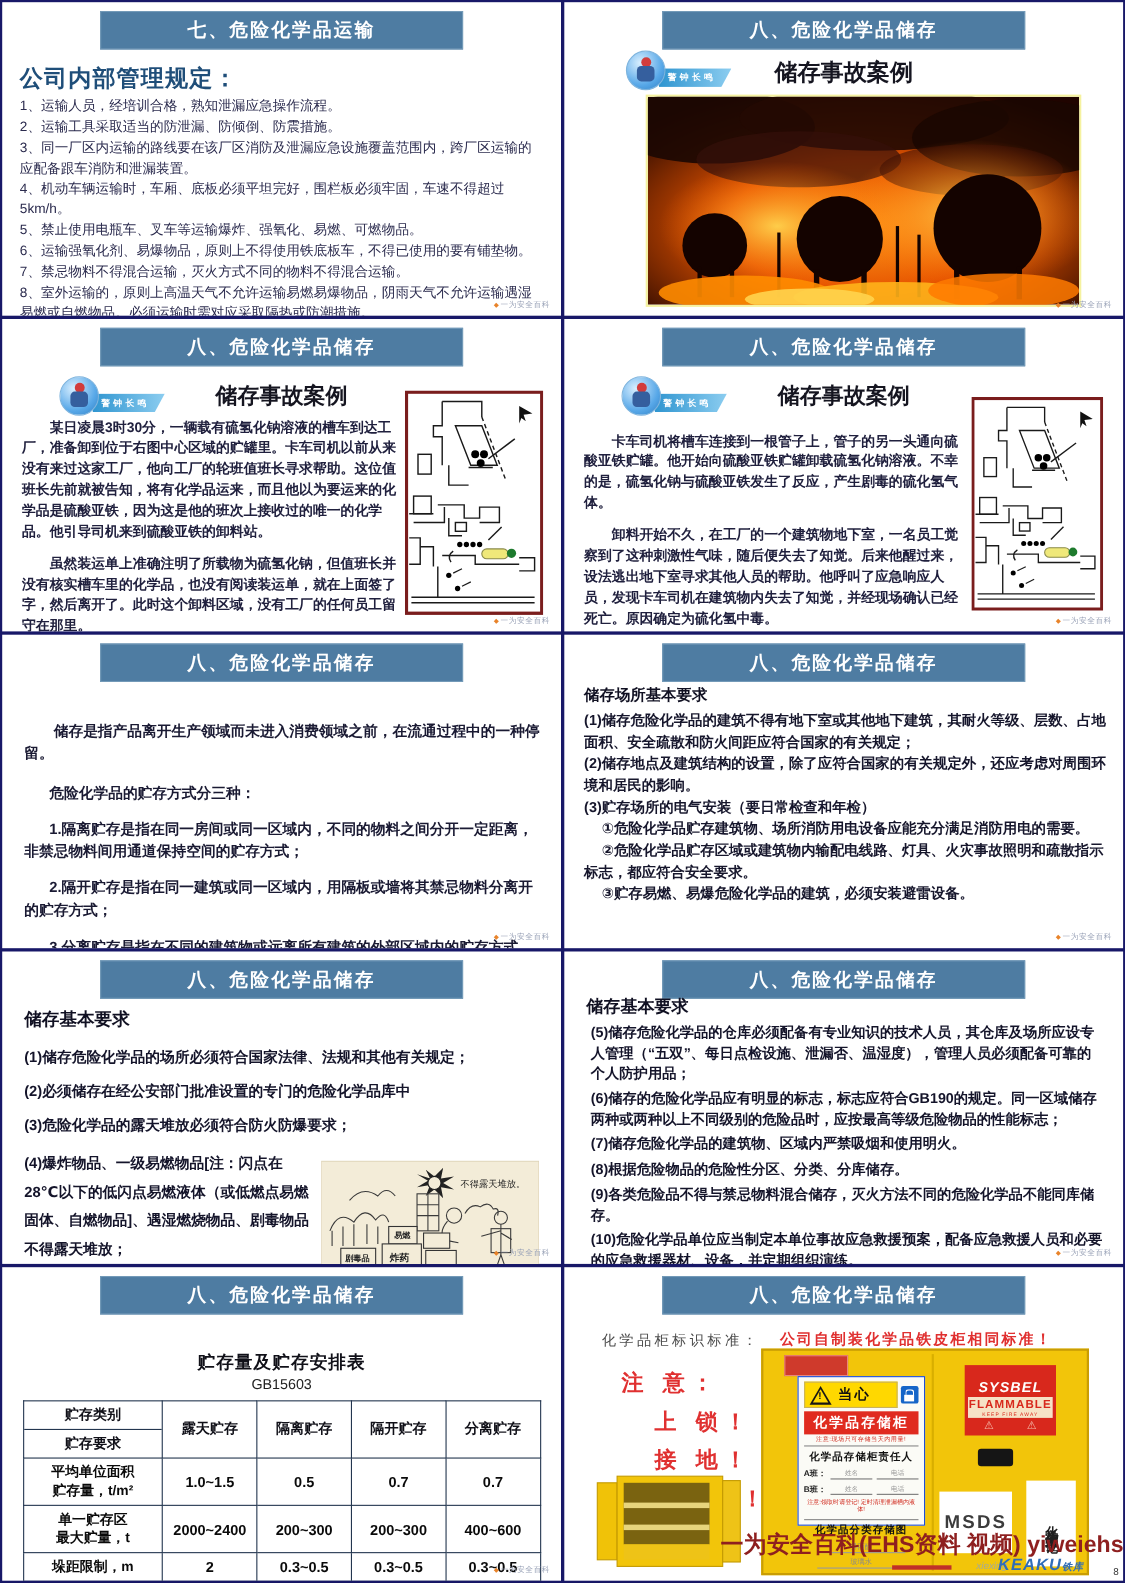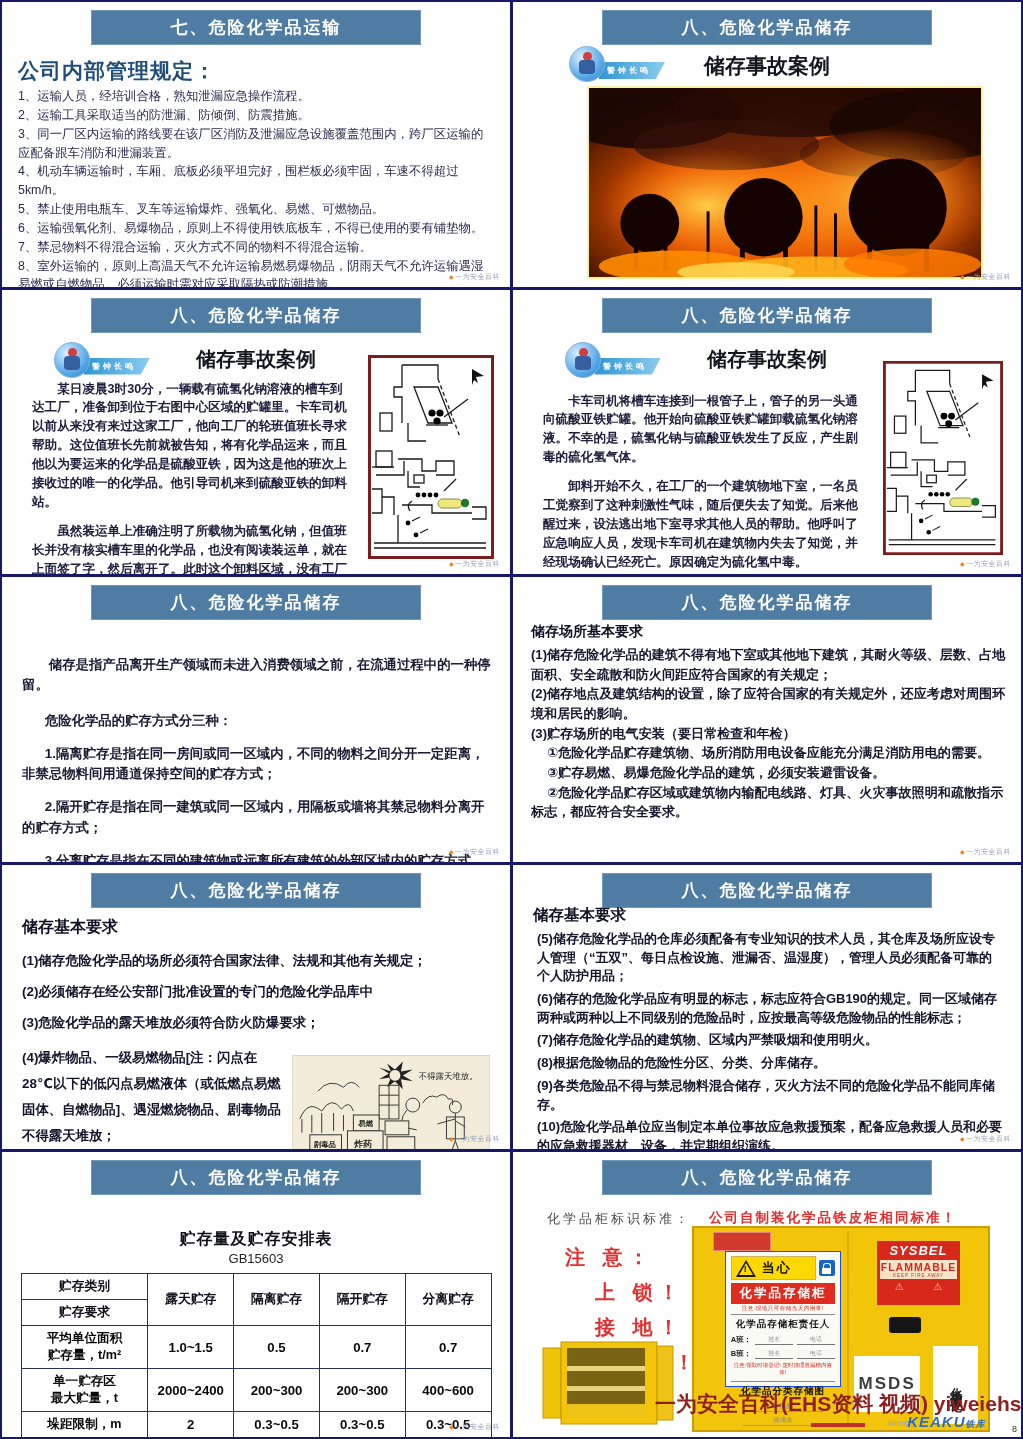--- a/index.html
+++ b/index.html
@@ -26,21 +26,21 @@
   #s1 .rules{margin:2px 16px 0 16px;}
   #s1 .rule{margin:0;font-size:12.4px;line-height:1.52;color:#2b2b4e;font-weight:500;}
   
   #s2 .subtitle{top:50px;font-size:21px;}
   #s2 .fire-photo{position:absolute;left:74px;top:84px;width:396px;height:193px;border:2px solid #f5f2a0;box-sizing:border-box;}
   .fire-photo svg{width:100%;height:100%;display:block;}
   
   #s3 .subtitle,#s4 .subtitle{top:56px;font-size:20px;}
   .case-text{position:absolute;left:18px;width:342px;}
   #s3 .case-text{top:90px;}#s4 .case-text{top:102px;}
-  .case-text p{margin:0 12px 10px;font-size:12.6px;font-weight:600;color:#20203e;line-height:1.5;text-indent:2em;}
+  .case-text p{margin:0 0 10px;font-size:12.6px;font-weight:600;color:#20203e;line-height:1.5;text-indent:2em;}
   .site-map{position:absolute;}
   #s3 .site-map{left:366px;top:64px;width:126px;height:206px;}
   #s4 .site-map{left:370px;top:68px;width:120px;height:200px;}
   .site-map svg{width:100%;height:100%;display:block;}
   
   #s5 .def-text{position:absolute;left:20px;right:18px;top:66px;}
   #s5 p{font-weight:700;color:#1a1a33;font-size:13.4px;line-height:1.5;}
   #s5 .p-intro{text-indent:2em;margin:12px 0 16px;}
   #s5 .p-sub{text-indent:1.7em;margin:0 0 6px;}
   #s5 .mode{text-indent:1.7em;margin:12px 0 5px;line-height:1.55;}
@@ -98,21 +98,21 @@
   .blue-sign::after{content:"";position:absolute;left:3.5px;top:7.5px;width:9px;height:6px;background:#fff;}
   .cab-redbanner{margin-top:3px;background:#e02b1f;color:#fff;font-weight:800;font-size:12.5px;text-align:center;letter-spacing:2px;padding:2px 0;}
   .cab-bannernote{color:#d0281c;font-size:5.5px;text-align:center;margin:1px 0 2px;letter-spacing:.5px;}
   .owner-title{font-size:9.5px;font-weight:800;color:#101010;border-top:1px solid #888;padding-top:3px;text-align:center;letter-spacing:1px;}
   .owner-row{display:flex;align-items:flex-end;gap:4px;margin-top:4px;}
   .owner-row .shift{font-size:7.5px;font-weight:800;color:#222;}
   .owner-row .nm,.owner-row .ph{flex:1;font-size:6px;color:#999;border-bottom:1px solid #777;text-align:center;}
   .owner-note{color:#d0281c;font-size:5.5px;margin-top:3px;text-align:center;}
   .class-title{font-size:9.5px;font-weight:800;text-align:center;margin-top:5px;border-top:1px solid #888;padding-top:3px;letter-spacing:1px;color:#101010;}
   .class-item{font-size:6.5px;color:#8a8a8a;text-align:center;border-bottom:1px solid #999;margin:4px 12px 0;}
-  .sysbel{position:absolute;left:62%;top:7%;width:28%;height:31%;background:#d8281c;padding:2px 3px;box-sizing:border-box;}
+  .sysbel{position:absolute;left:62%;top:7%;width:28%;height:31%;background:#d8281c;padding:12px 3px;box-sizing:border-box;}
   .sysbel-name{color:#fff;font-style:italic;font-weight:900;font-size:13px;text-align:center;letter-spacing:1px;}
   .sysbel-inner{background:#f6e2c6;margin-top:2px;text-align:center;padding:1px 0;}
   .sysbel-flam{color:#d8281c;font-weight:900;font-size:10.5px;letter-spacing:1px;}
   .sysbel-keep{color:#d8281c;font-size:4.5px;letter-spacing:1px;}
   .sysbel-tris{display:flex;justify-content:space-around;margin-top:3px;}
   .sysbel-tri{color:#f3b8a8;font-size:10px;line-height:1;}
   .cab-handle{position:absolute;left:66%;top:44%;width:11%;height:8%;background:#151515;border-radius:3px;}
   .msds-box{position:absolute;left:54.5%;top:63%;width:22%;height:27%;background:#fff;display:flex;align-items:center;justify-content:center;}
   .msds-text{font-size:17px;font-weight:700;color:#3c3c3c;letter-spacing:2px;}
   .usage-box{position:absolute;left:81%;top:58%;width:15%;height:38%;background:#fff;display:flex;align-items:center;justify-content:center;}
@@ -306,22 +306,22 @@
 
   <div class="slide" id="s6">
     <div class="banner">八、危险化学品储存</div>
     <div class="req-wrap">
       <p class="req-head">储存场所基本要求</p>
       <div>
           <p class="req">(1)储存危险化学品的建筑不得有地下室或其他地下建筑，其耐火等级、层数、占地面积、安全疏散和防火间距应符合国家的有关规定；</p>
           <p class="req">(2)储存地点及建筑结构的设置，除了应符合国家的有关规定外，还应考虑对周围环境和居民的影响。</p>
           <p class="req">(3)贮存场所的电气安装（要日常检查和年检）</p>
           <p class="req indent">①危险化学品贮存建筑物、场所消防用电设备应能充分满足消防用电的需要。</p>
+          <p class="req indent">②危险化学品贮存区域或建筑物内输配电线路、灯具、火灾事故照明和疏散指示标志，都应符合安全要求。</p>
           <p class="req indent">③贮存易燃、易爆危险化学品的建筑，必须安装避雷设备。</p>
-          <p class="req indent">②危险化学品贮存区域或建筑物内输配电线路、灯具、火灾事故照明和疏散指示标志，都应符合安全要求。</p>
         </div>
     </div>
     <div class="footer-logo"><span class="fl-mark">◆</span><span>一为安全百科</span></div>
   </div>
 
   <div class="slide" id="s7">
     <div class="banner">八、危险化学品储存</div>
     <div class="basic-wrap">
       <p class="basic-head">储存基本要求</p>
       <div>

